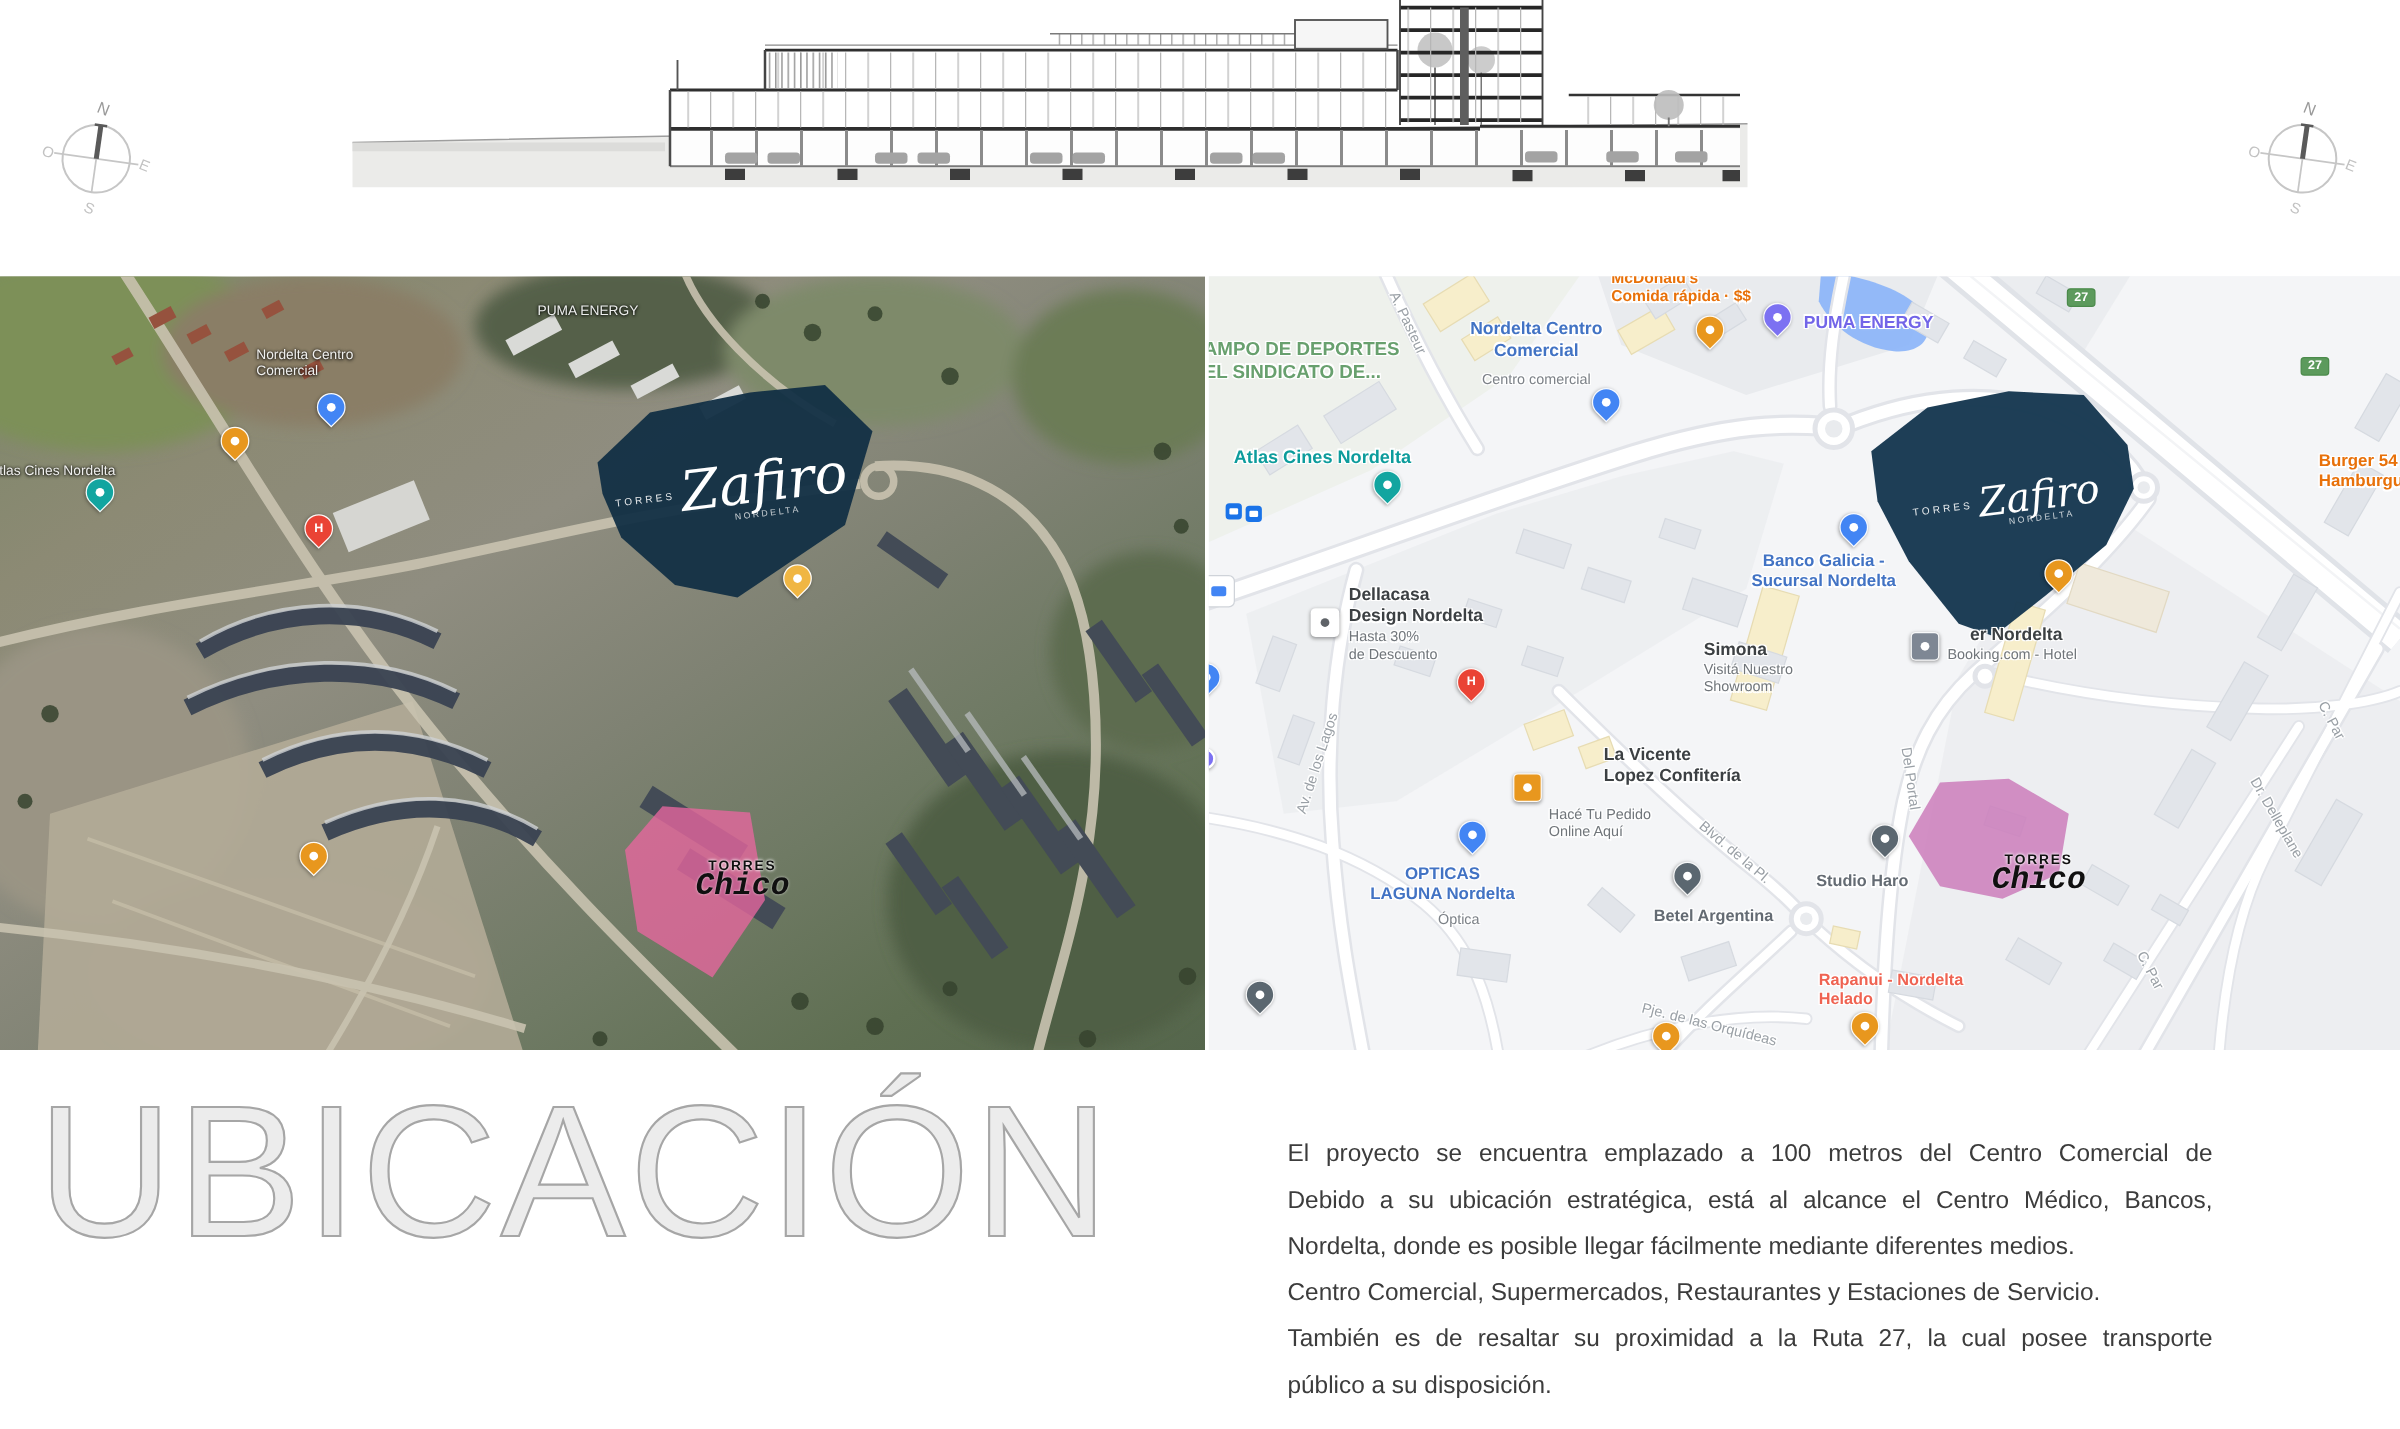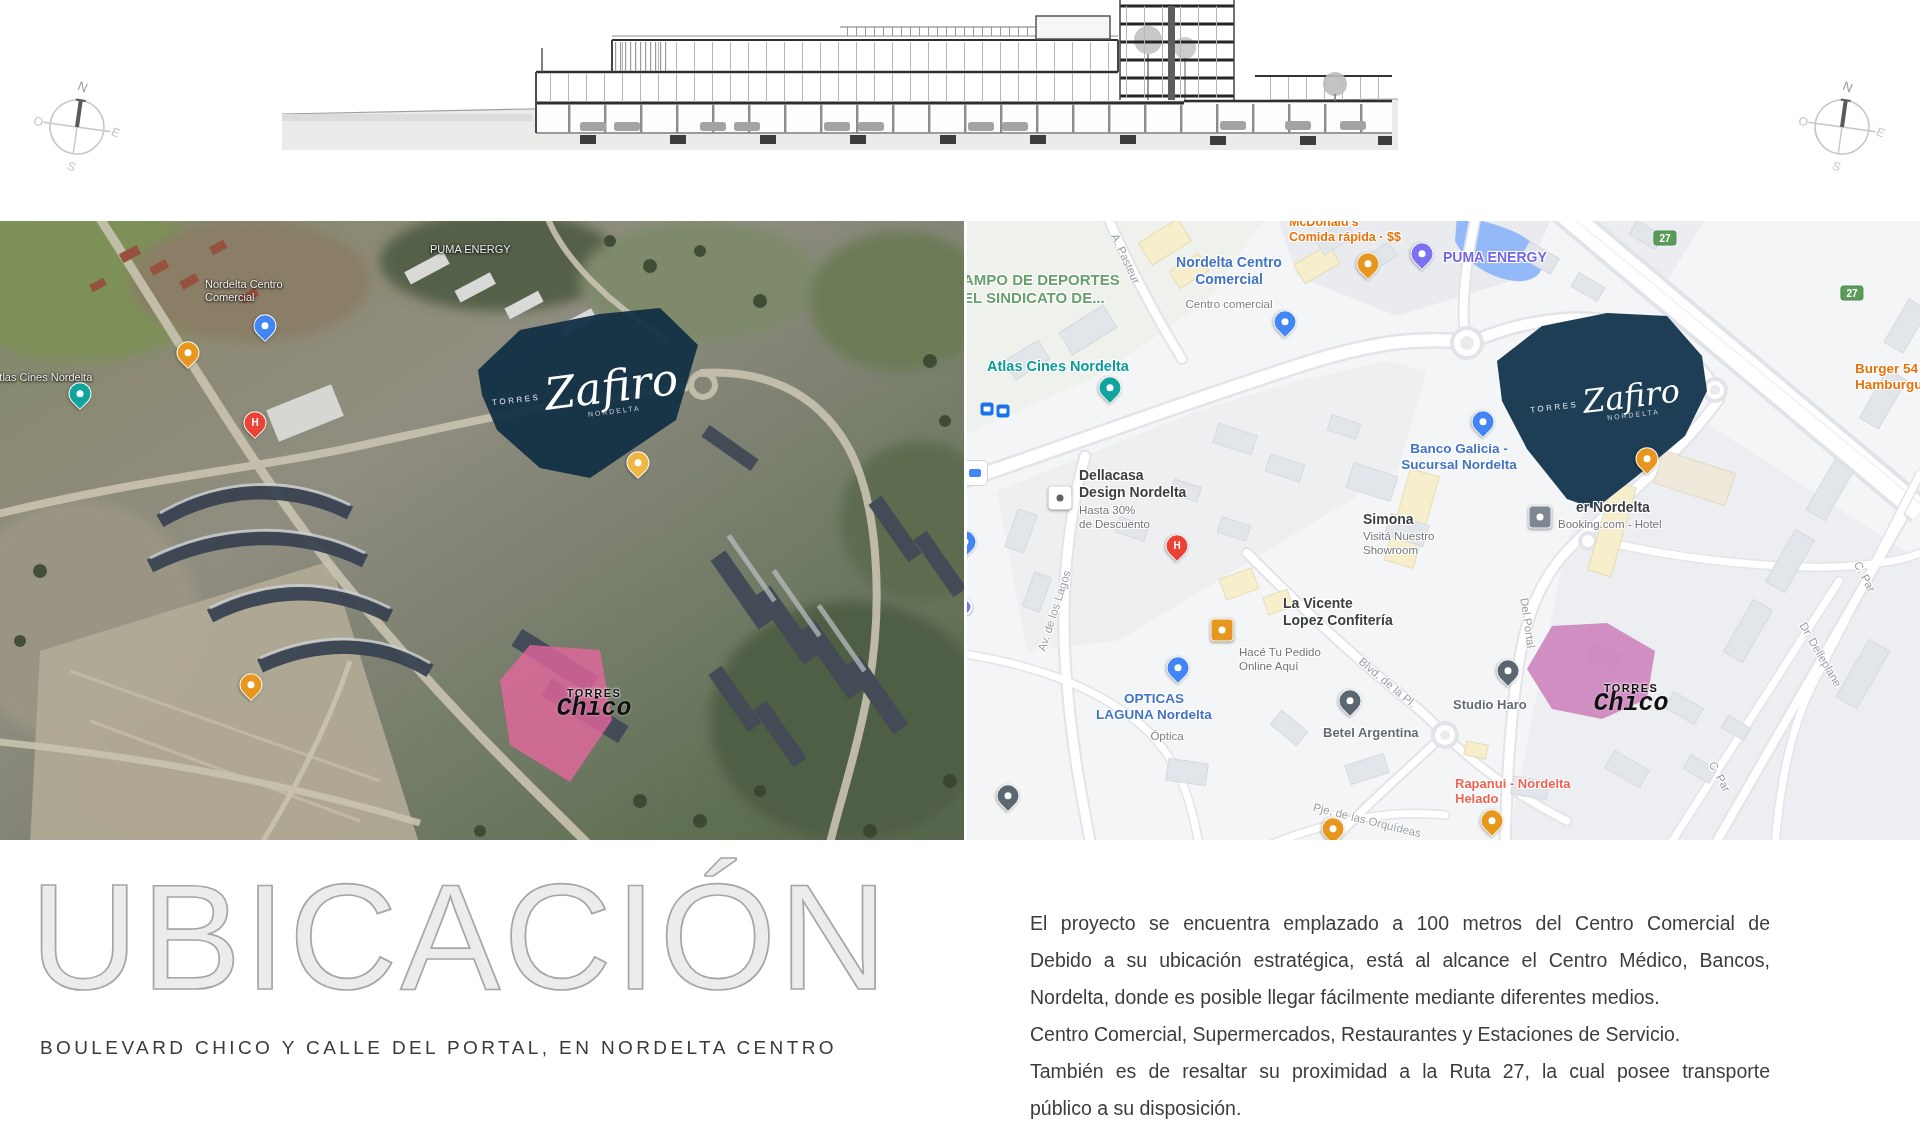--- a/index.html
+++ b/index.html
@@ -586,21 +586,20 @@
         <i></i>
       </div>
       <div class="pin carsq" style="left: 8px; top: 252px; background: rgb(255, 255, 255);">
         <i></i>
       </div>
       <div class="shield" style="left: 698px; top: 17px;">27</div>
       <div class="shield" style="left: 885px; top: 72px;">27</div>
     </div>
 
   <div class="big-title">UBICACIÓN</div>
-  <div class="subtitle">BOULEVARD CHICO Y CALLE DEL PORTAL, EN NORDELTA CENTRO</div>
   <div class="paragraph">
       <div class="pline just">El proyecto se encuentra emplazado a 100 metros del Centro Comercial de</div>
       <div class="pline just">Debido a su ubicación estratégica, está al alcance el Centro Médico, Bancos,</div>
       <div class="pline">Nordelta, donde es posible llegar fácilmente mediante diferentes medios.</div>
       <div class="pline">Centro Comercial, Supermercados, Restaurantes y Estaciones de Servicio.</div>
       <div class="pline just">También es de resaltar su proximidad a la Ruta 27, la cual posee transporte</div>
       <div class="pline">público a su disposición.</div>
     </div>
 
 </div>

